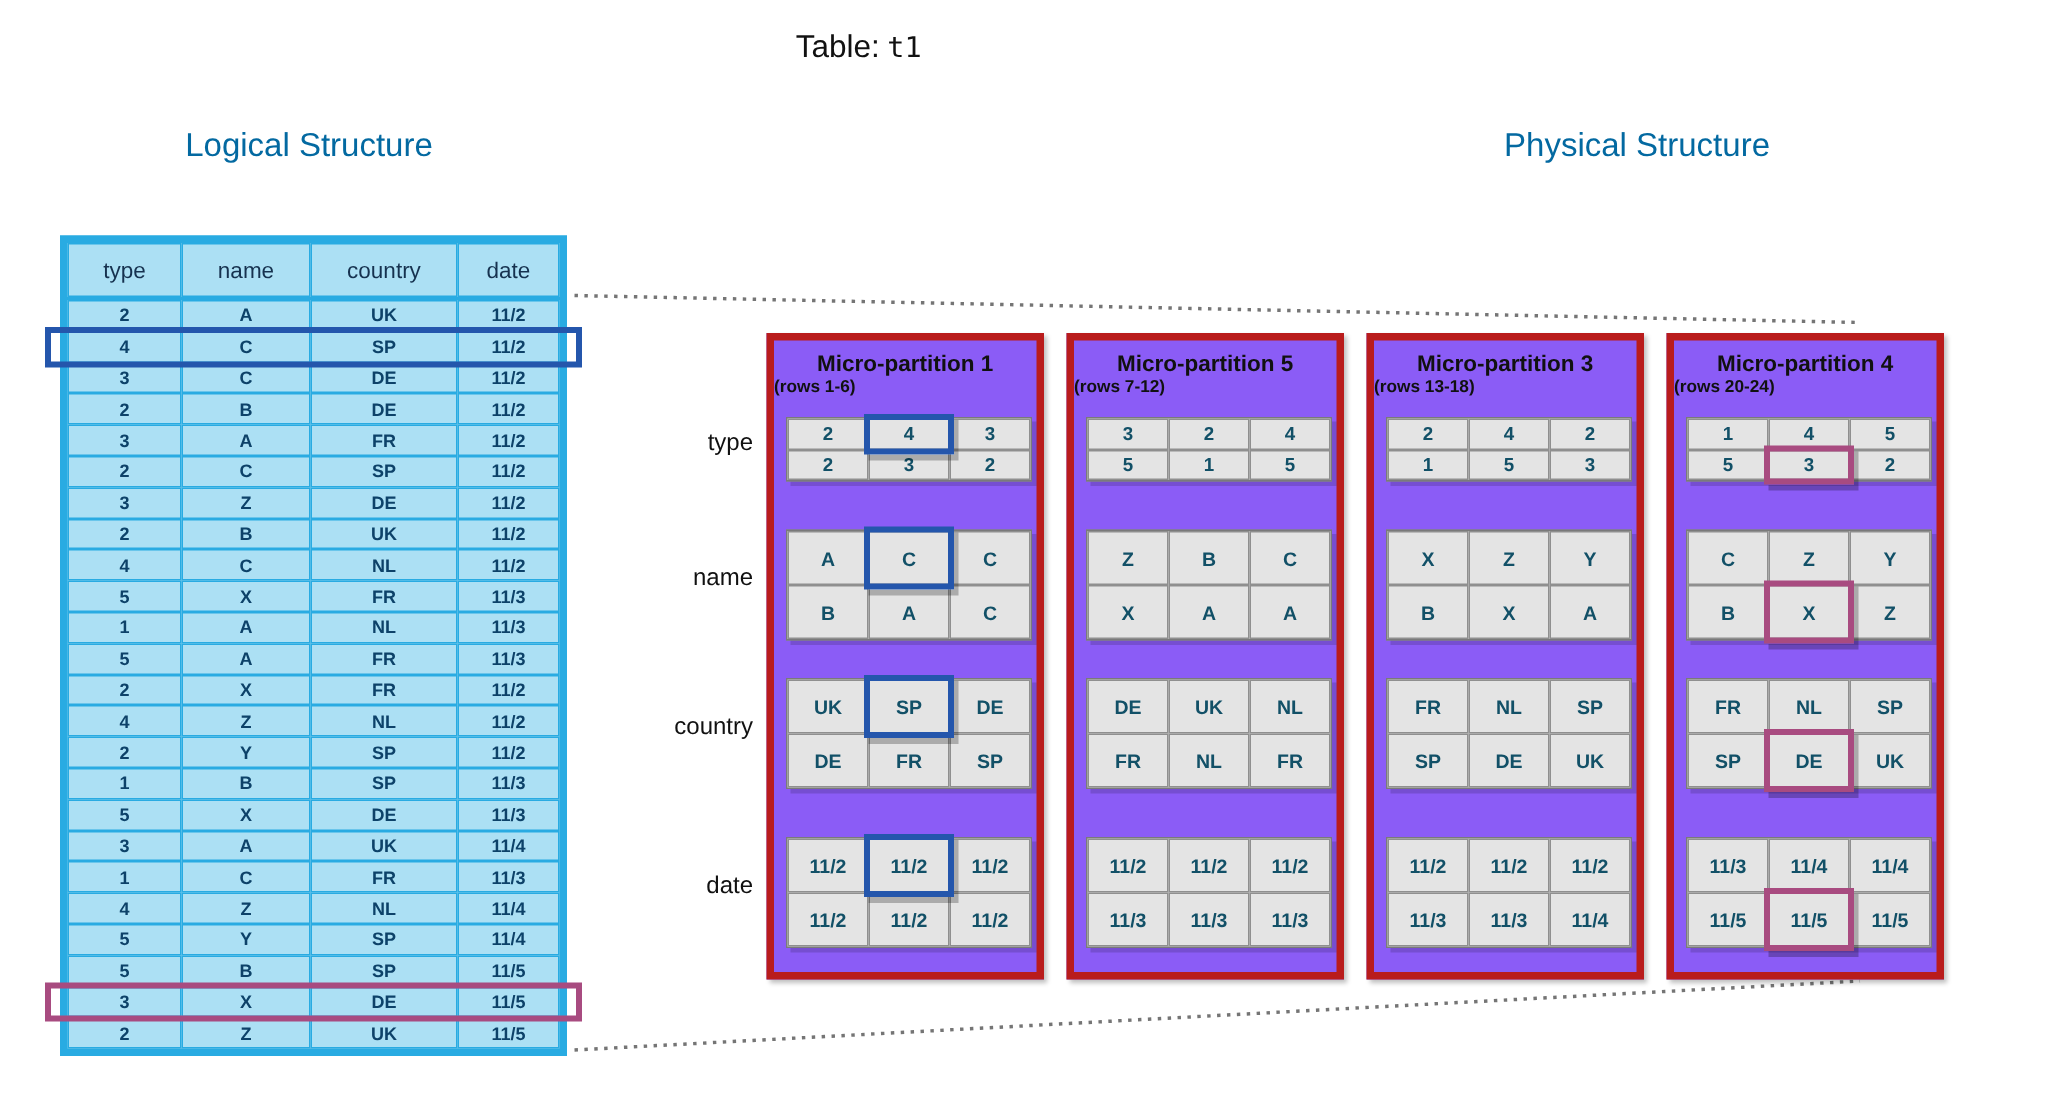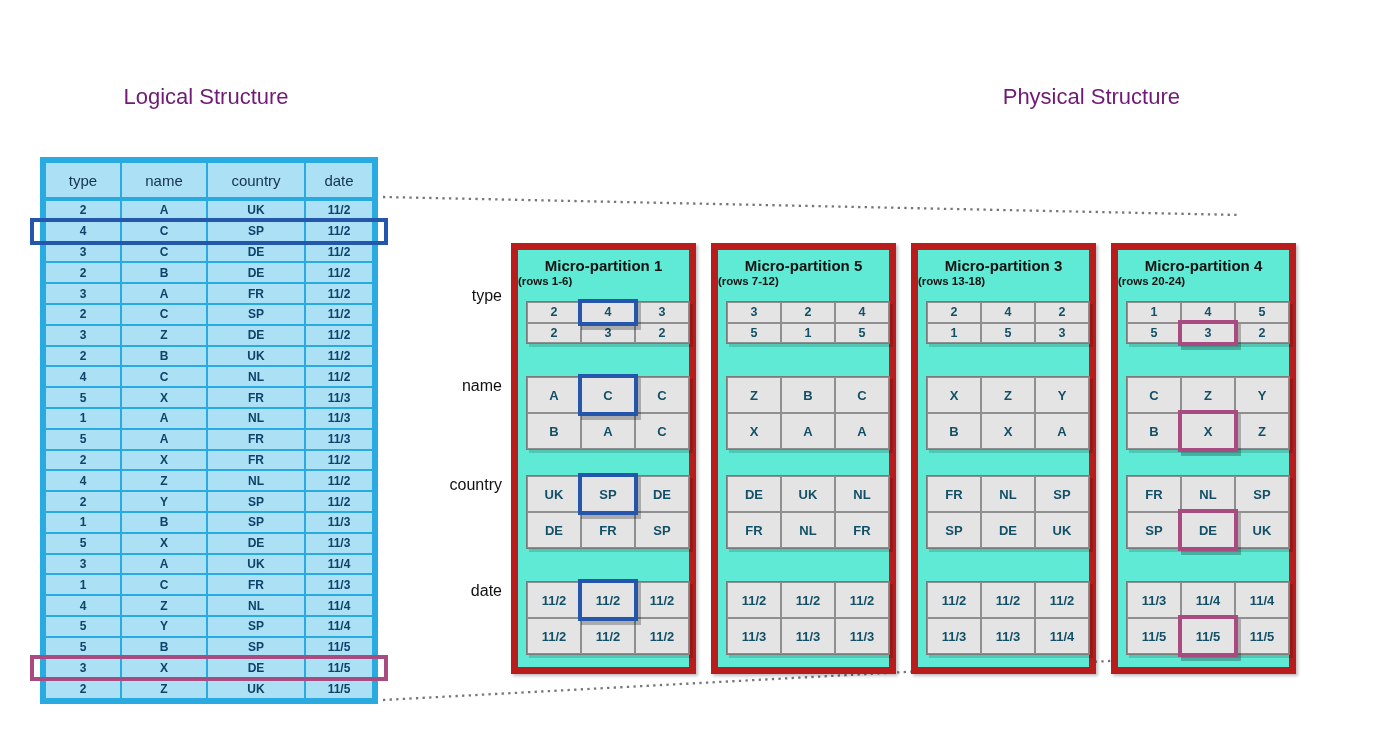--- a/index.html
+++ b/index.html
@@ -4,21 +4,21 @@
 <style>
   html,body { margin:0; padding:0; background:#ffffff; }
   .canvas {
     position:relative; width:1377px; height:734px; background:#ffffff;
     font-family:"Liberation Sans", sans-serif; overflow:hidden;
   }
   
   .title { position:absolute; top:20px; left:0; width:1145px; text-align:center;
            font-size:21px; color:#111; }
   .title .mono { font-family:"DejaVu Sans Mono", monospace; font-size:19px; margin-left:5px; }
-  .heading { position:absolute; top:84px; font-size:22px; color:#701a75; }
+  .heading { position:absolute; top:84px; font-size:22px; color:#0369a1; }
   .heading.logical  { left:0;    width:412px; text-align:center; }
   .heading.physical { left:640px; width:540px; text-align:right; }
 
   
   .ltable { position:absolute; left:40px; top:157px; width:338px;
             border:5px solid #29ABE2; background:#29ABE2; box-sizing:border-box; }
   .lt-row { display:grid; grid-template-columns:76px 86px 98px 68px; height:20.8px; position:relative; }
   .lt-header { height:36px; margin-bottom:2px; }
   .lt-cell { background:#ACE0F4; border:1px solid #29ABE2; display:flex; align-items:center;
              justify-content:center; font-weight:bold; font-size:12px; color:#0D4269;
@@ -26,41 +26,44 @@
   .lt-hcell { font-weight:normal; font-size:15px; color:#16324F; }
   .row-hl { position:absolute; left:-15px; right:-15px; top:-3px; bottom:-3px;
             border:4px solid; z-index:4; pointer-events:none; background:transparent; }
 
   
   .connectors { position:absolute; left:0; top:0; width:1377px; height:734px; pointer-events:none; }
 
   
   .p-rowlabel { position:absolute; left:330px; width:172px; text-align:right;
                 font-size:16px; color:#111; }
-  .partition { position:absolute; top:222px; width:185px; height:431px; background:#5eead4;
-               border:7px solid #b91c1c; box-sizing:border-box;
-               box-shadow:2px 2px 3px rgba(0,0,0,0.25);margin-top:21px; }
+  .partition { position:absolute; top:222px; width:185px; height:431px; background:#8b5cf6;
+               border:5px solid #b91c1c; box-sizing:border-box;
+               box-shadow:2px 2px 3px rgba(0,0,0,0.25); }
   .p-title { margin-top:7px; text-align:center; font-weight:bold; font-size:15px; color:#111; }
   .p-subtitle { text-align:left; font-weight:bold; font-size:11.5px; color:#111; margin-top:1px; }
   .pgrid { position:absolute; left:8px; width:162px; display:grid;
            grid-template-columns:repeat(3,1fr); border:1px solid #7A7A7A; background:#8F8F8F;
            box-shadow:3px 3px 0 rgba(0,0,0,0.15); }
   .pcell { height:36px; background:#E4E4E4; border:1px solid #8F8F8F; display:flex;
            align-items:center; justify-content:center; font-weight:bold; font-size:13px;
            color:#125067; box-sizing:border-box; position:relative; }
   .pcell-sm { height:20.5px; font-size:12.5px; }
   .cell-hl { position:absolute; top:-4px; left:-4px; right:-4px; bottom:-4px;
              border:4px solid; z-index:5; box-shadow:3px 4px 0 rgba(0,0,0,0.25);
              pointer-events:none; }
 </style>
 </head>
 <body>
 
 <div class="canvas">
 
+  <div class="title">
+    <span>Table:</span><span class="mono">t1</span>
+  </div>
 
   <div class="heading logical">Logical Structure</div>
   <div class="heading physical">Physical Structure</div>
 
   <svg class="connectors" viewBox="0 0 1377 734" xmlns="http://www.w3.org/2000/svg">
     <line x1="383" y1="197" x2="1240" y2="215" stroke="#757575" stroke-width="2.3" stroke-dasharray="2.3,4.3"></line>
     <line x1="383" y1="700" x2="1240" y2="654" stroke="#757575" stroke-width="2.3" stroke-dasharray="2.3,4.3"></line>
   </svg>
 
   <div id="logical-table" class="ltable">

